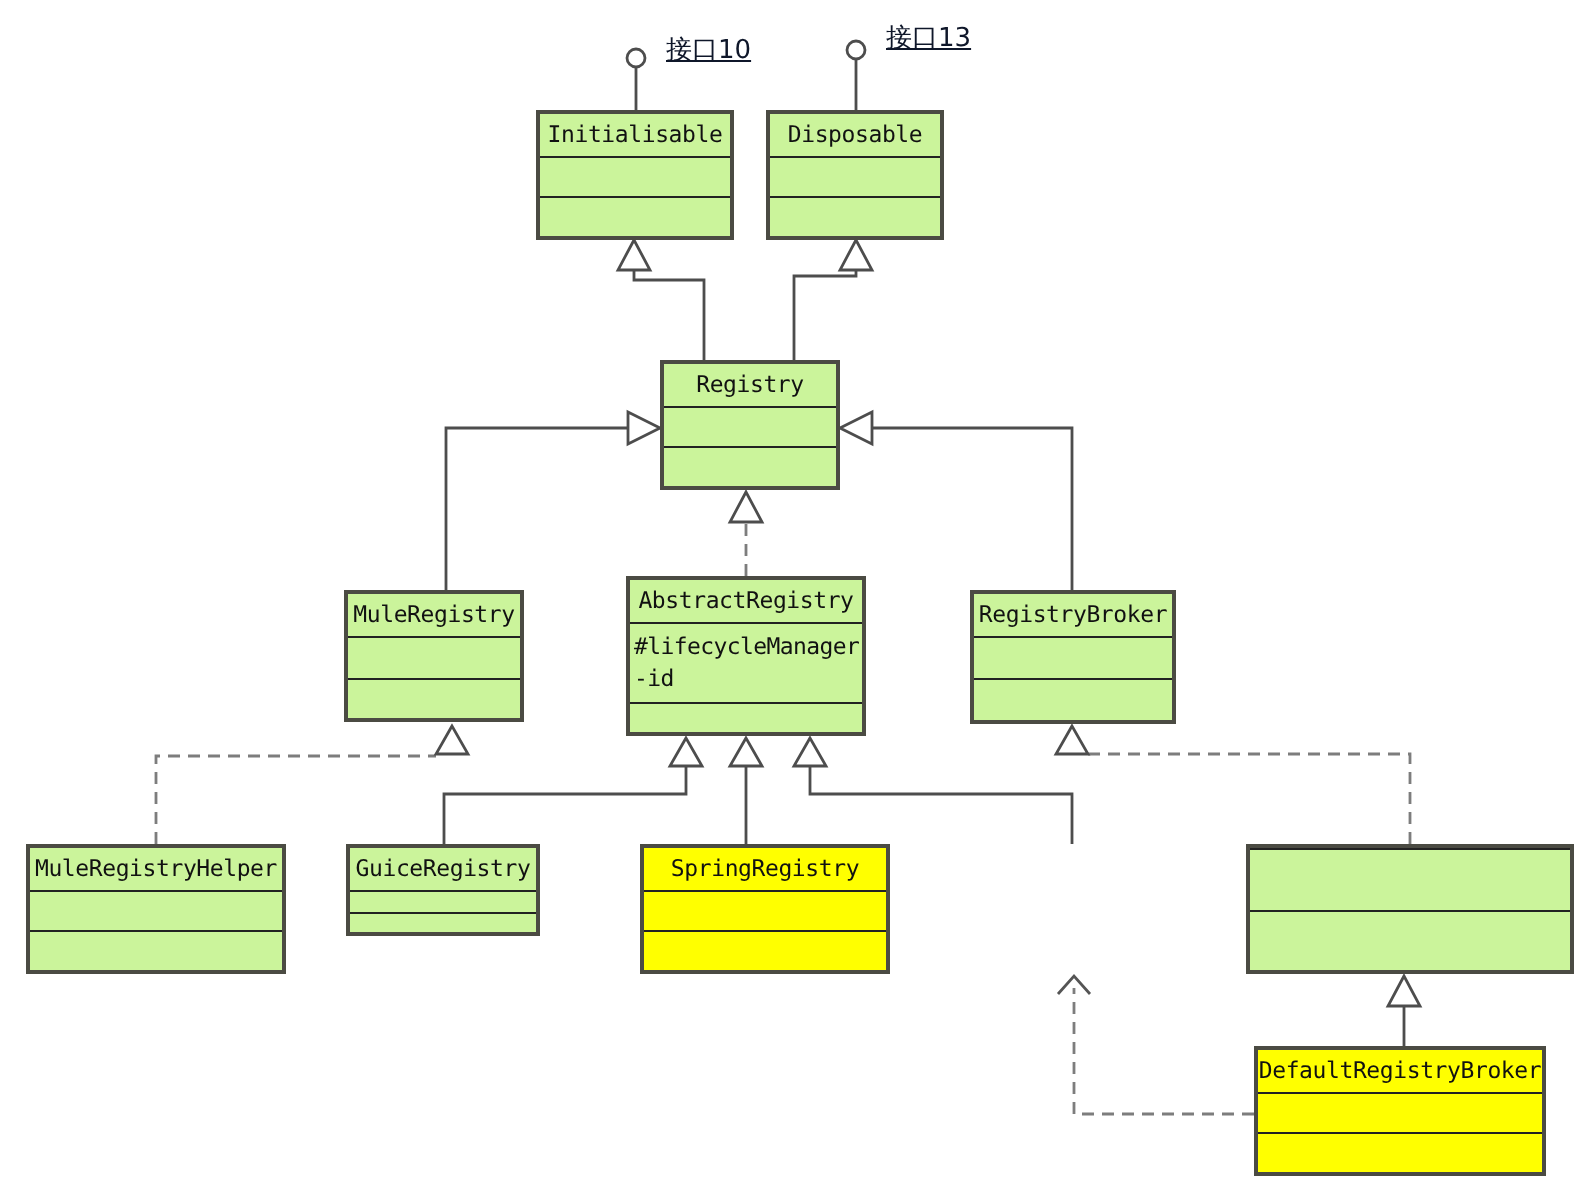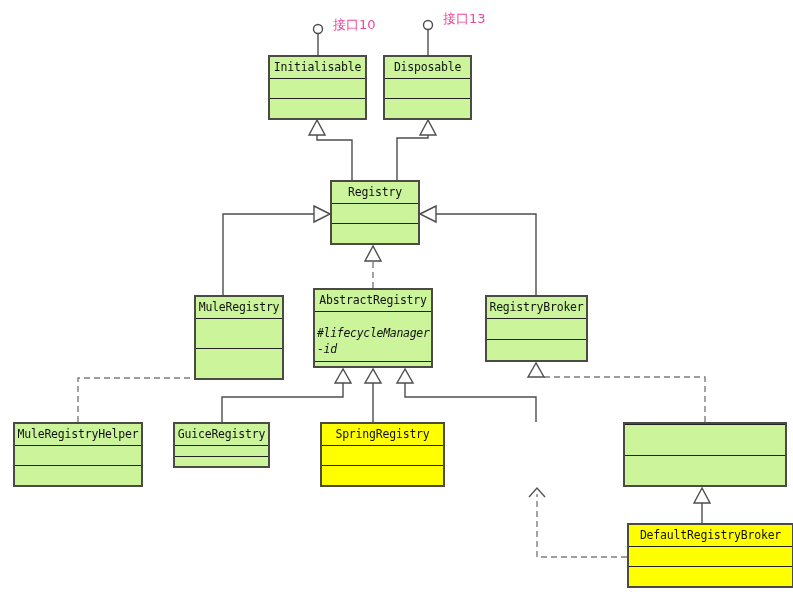--- a/index.html
+++ b/index.html
@@ -16,29 +16,30 @@
   }
   .green{background:#cbf49b;}
   .yellow{background:#ffff00;}
   .t{
     height:21px;line-height:21px;text-align:center;
     font-size:11.5px;white-space:nowrap;overflow:hidden;
     letter-spacing:-0.2px;
   }
   .a{border-top:1.5px solid #222222;flex:1;overflow:hidden;}
   .m{border-top:1.5px solid #222222;flex:1;overflow:hidden;}
-  .tall .a{flex:none;height:36px;padding-top:13px;font-style:italic;}
+  .tall .a{flex:none;height:36px;padding-top:3px;}
   .al{
     font-size:11.5px;line-height:16px;padding:0 1px 0 2px;
     letter-spacing:-0.3px;white-space:nowrap;
   }
   .lolli-label{
-    position:absolute;font-size:13px;color:#ec4899;
+    position:absolute;font-size:13px;color:#0f172a;
     font-family:"DejaVu Sans","Liberation Sans",sans-serif;
     white-space:nowrap;
+    text-decoration:underline;
   }
 </style>
 </head>
 <body>
 
 <div class="canvas">
 
   <svg class="edges" width="793" height="598" viewBox="0 0 793 598" fill="none" stroke="#4d4d4d" stroke-width="1.4">
 
     <g>
@@ -125,21 +126,21 @@
     <div class="a"></div>
     <div class="m"></div>
   </div>
 
   <div class="cls green" style="left:330px;top:180px;width:90px;height:65px">
     <div class="t">Registry</div>
     <div class="a"></div>
     <div class="m"></div>
   </div>
 
-  <div class="cls green" style="left:194px;top:295px;width:90px;height:85px">
+  <div class="cls green" style="left:172px;top:295px;width:90px;height:66px">
     <div class="t">MuleRegistry</div>
     <div class="a"></div>
     <div class="m"></div>
   </div>
 
   <div class="cls green tall" style="left:313px;top:288px;width:120px;height:80px">
     <div class="t">AbstractRegistry</div>
     <div class="a">
       <div class="al">#lifecycleManager</div>
       <div class="al">-id</div>
@@ -170,19 +171,19 @@
     <div class="a"></div>
     <div class="m"></div>
   </div>
 
 
   <div class="cls green" style="left:623px;top:422px;width:164px;height:65px">
     <div class="a"></div>
     <div class="m"></div>
   </div>
 
-  <div class="cls yellow" style="left:627px;top:523px;width:167px;height:65px">
+  <div class="cls yellow" style="left:627px;top:523px;width:146px;height:65px">
     <div class="t">DefaultRegistryBroker</div>
     <div class="a"></div>
     <div class="m"></div>
   </div>
 
 </div>
 
 </body></html>

